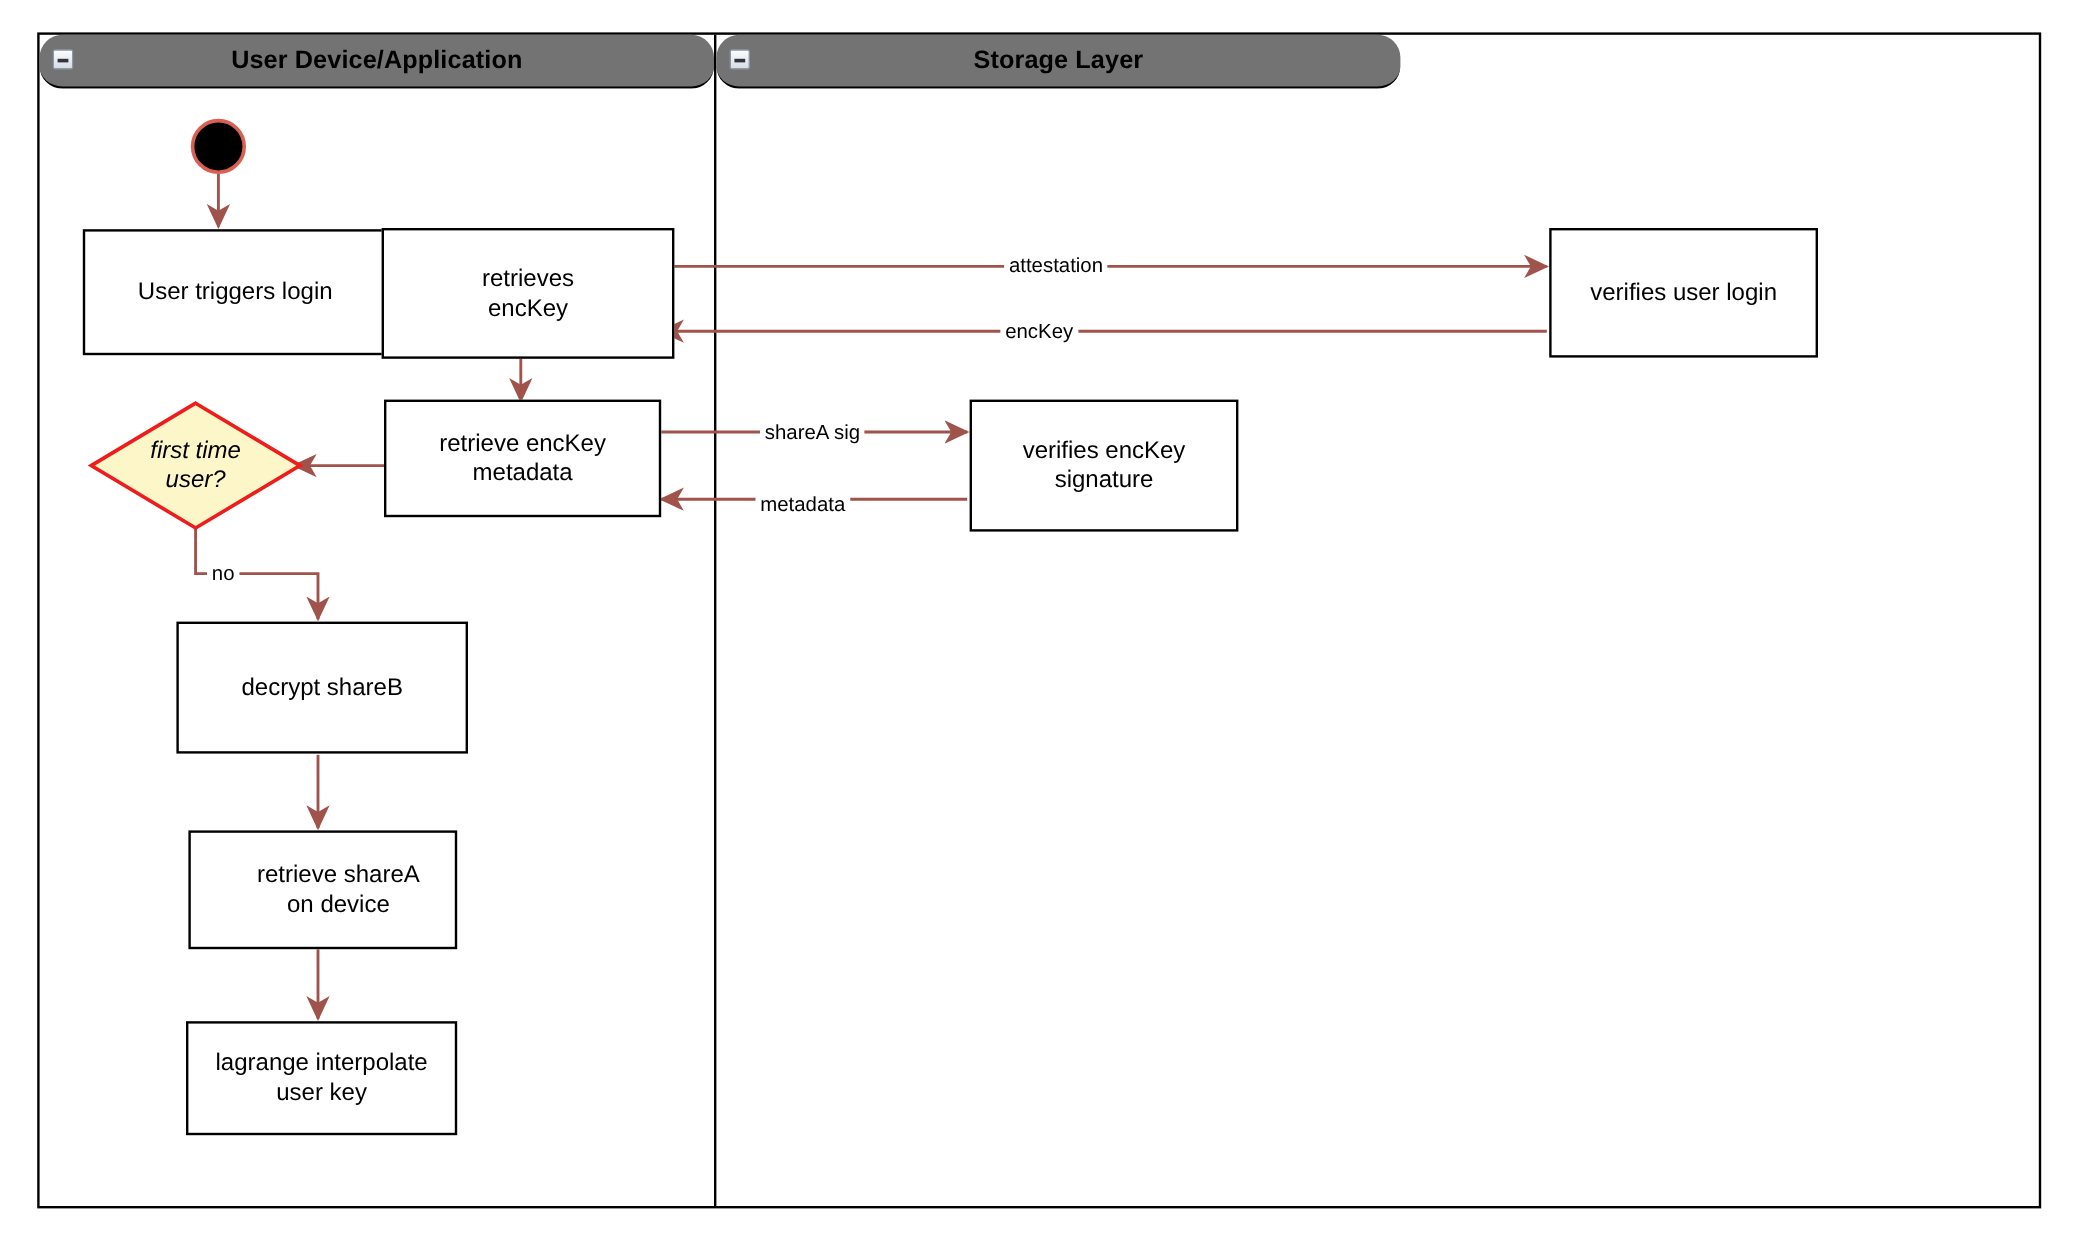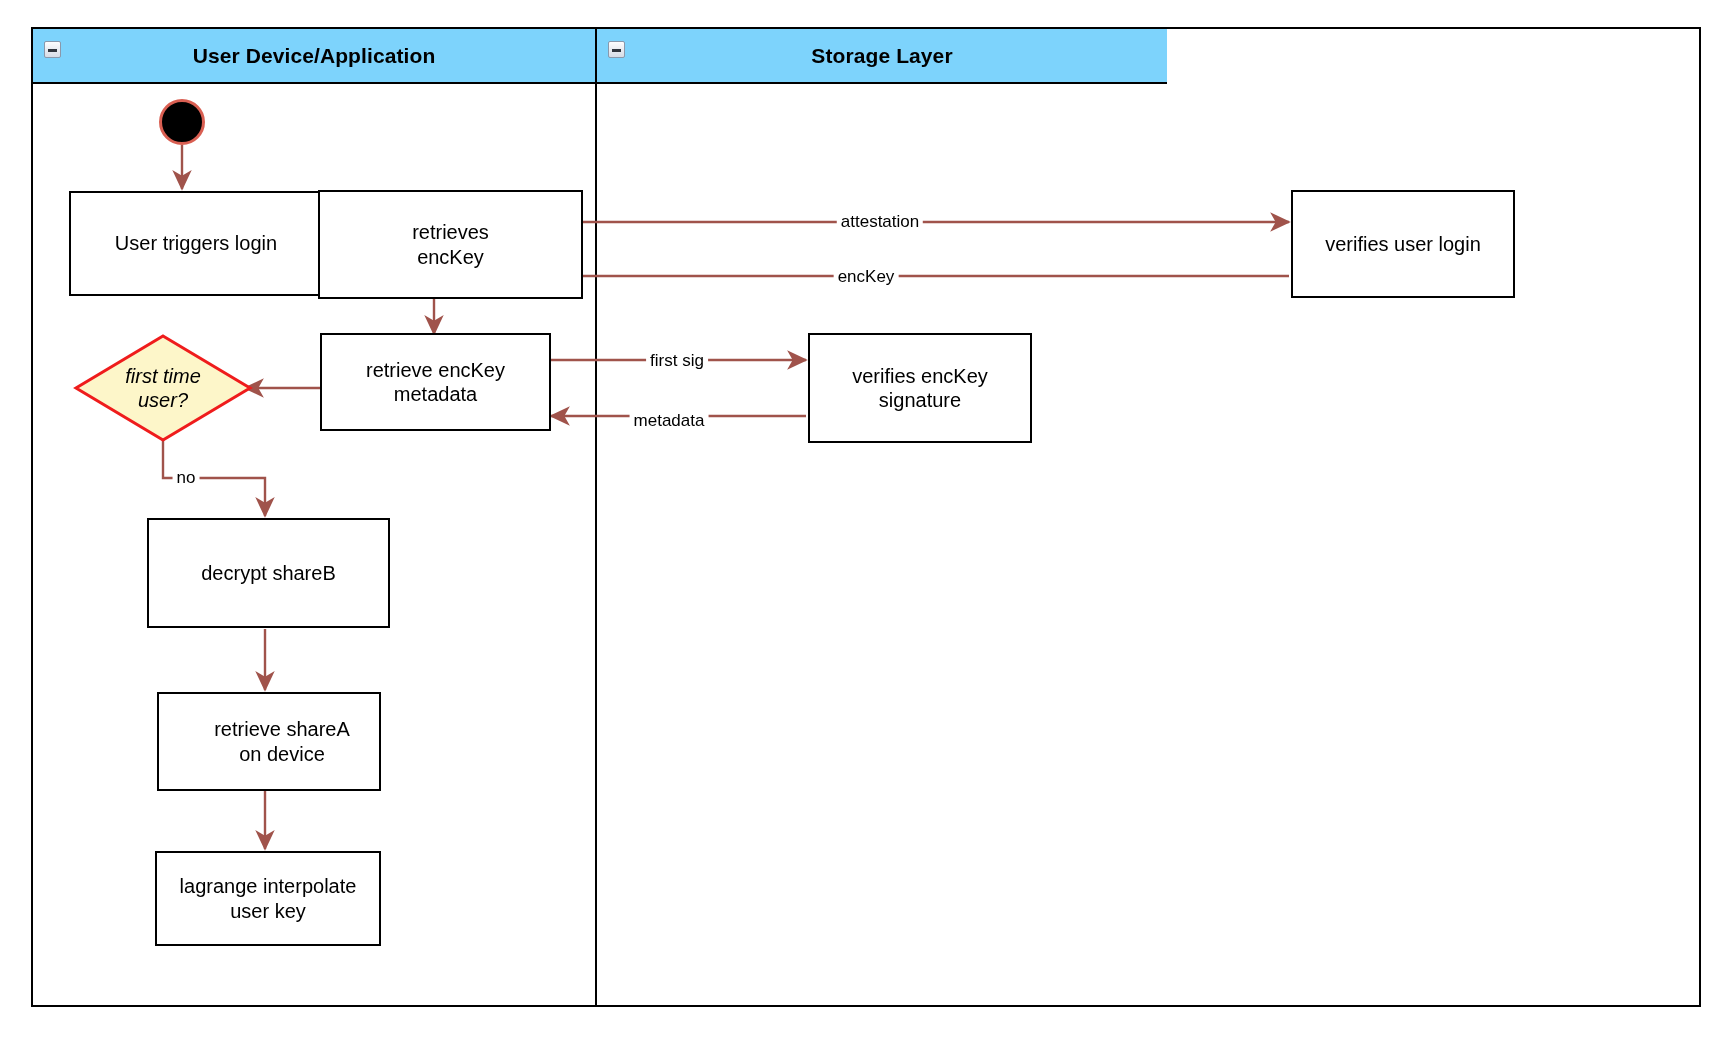--- a/index.html
+++ b/index.html
@@ -33,27 +33,28 @@
     top: 0;
     height: 100%;
     box-sizing: border-box;
   }
   .lane.sep { border-left: 2px solid #000000; }
   .lane-header {
     position: absolute;
     left: 0;
     top: 0;
     width: 100%;
-    height: 55px;
+    height: 45px;
     border-bottom: 2px solid #000000;
     box-sizing: border-box;
     display: flex;
     align-items: center;
     justify-content: center;
-    background: #7dd3fc;
+    background: #737373;
+    border-radius: 19px;
   }
   .lane-title {
     font-size: 21px;
     font-weight: bold;
     color: #000000;
     letter-spacing: 0.1px;
     font-family: "Liberation Sans", sans-serif;
   }
   .collapse-icon {
     position: absolute;
@@ -201,21 +202,21 @@
       <path d="M 265 629 L 265 690"></path>
 
       <path d="M 265 791 L 265 849"></path>
     </g>
   </svg>
 
   <div class="start-node" style="left:159px; top:99px;"></div>
 
   <div class="node" style="left:69px; top:191px; width:254px; height:105px;">User triggers login</div>
 
-  <div class="node" style="left:318px; top:190px; width:265px; height:109px;">retrieves
+  <div class="node" style="left:318px; top:190px; width:244px; height:109px;">retrieves
 encKey</div>
 
   <div class="node" style="left:320px; top:333px; width:231px; height:98px;">retrieve encKey
 metadata</div>
 
   <div class="decision" style="left:73px; top:333px; width:180px; height:110px;">
     <svg width="180" height="110" viewBox="0 0 180 110" xmlns="http://www.w3.org/2000/svg">
       <polygon points="90,3 177,55 90,107 3,55" fill="#fdf6c9" stroke="#ef1c1c" stroke-width="3"></polygon>
     </svg>
     <span class="dlabel">first time
@@ -232,19 +233,19 @@
 
   <div class="node" style="left:808px; top:333px; width:224px; height:110px;">verifies encKey
 signature</div>
 
   <div class="node" style="left:1291px; top:190px; width:224px; height:108px;">verifies user login</div>
 
   <div class="edge-label" style="left:880px; top:222px;">attestation</div>
 
   <div class="edge-label" style="left:866px; top:277px;">encKey</div>
 
-  <div class="edge-label" style="left:677px; top:361px;">first sig</div>
+  <div class="edge-label" style="left:677px; top:361px;">shareA sig</div>
 
   <div class="edge-label" style="left:669px; top:421px;">metadata</div>
 
   <div class="edge-label" style="left:186px; top:478px;">no</div>
 
 </div>
 
 </body></html>

